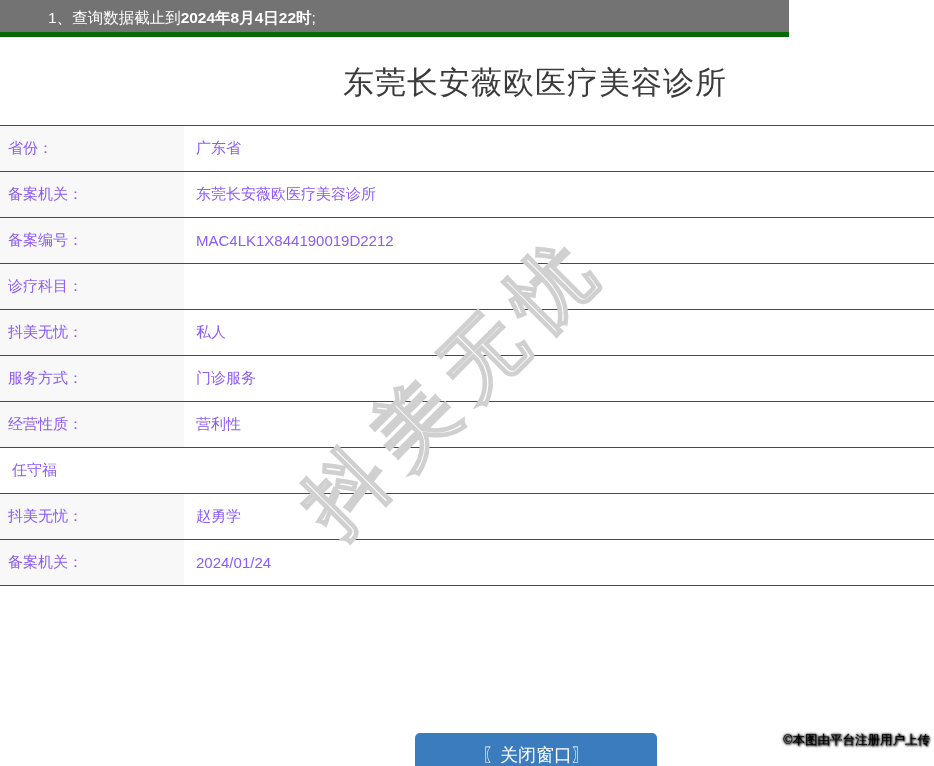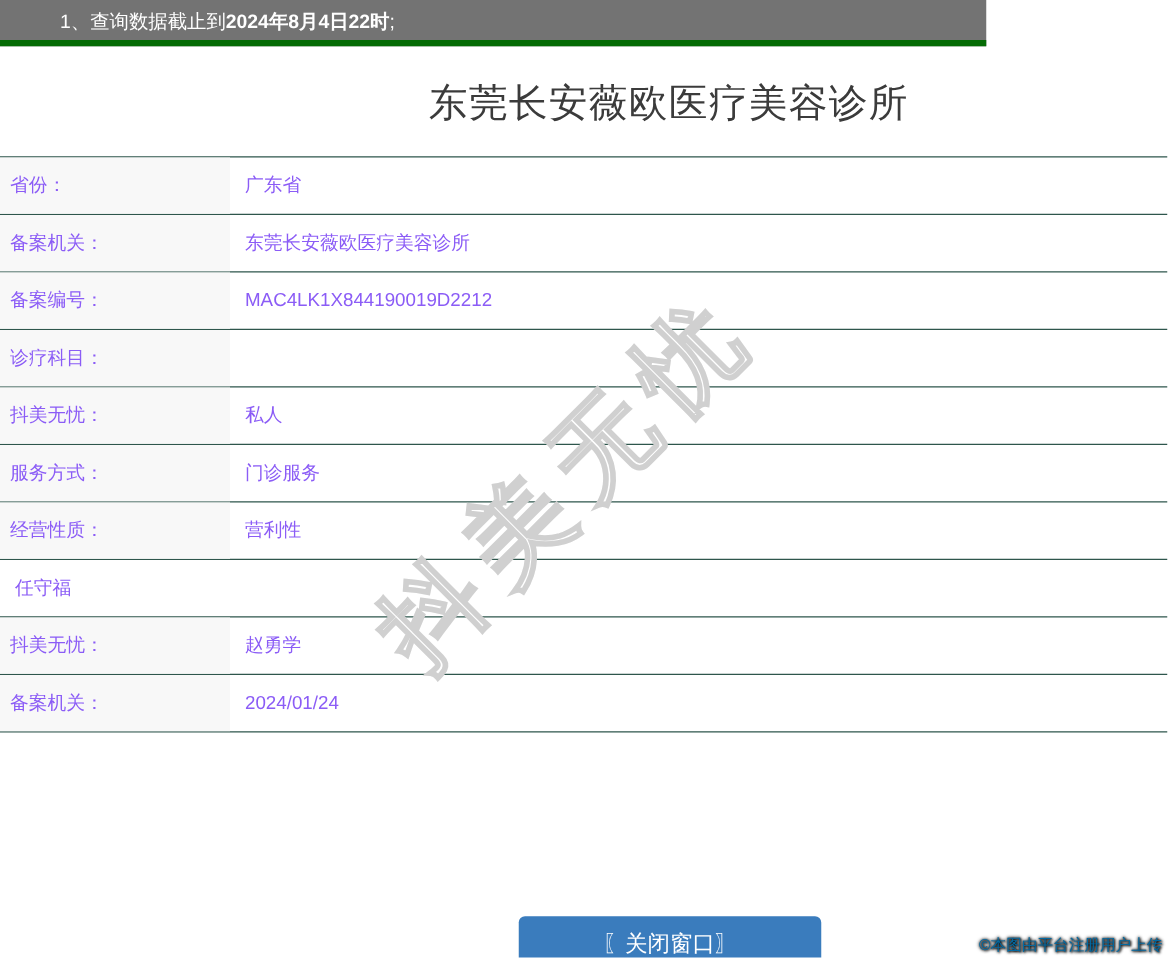--- a/index.html
+++ b/index.html
@@ -96,23 +96,23 @@
     border: none;
     border-radius: 5px;
     cursor: pointer;
     z-index: 6;
   }
 
   
   .copyright {
     position: absolute;
     right: 4px;
-    bottom: 1px;
+    bottom: 17px;
     font-size: 12.5px;
-    color: #0369a1;
+    color: #000000;
     text-shadow: 0 0 2px #000, 0 0 3px rgba(0,0,0,0.9), 1px 1px 2px #000;
     z-index: 7;
     white-space: nowrap;
     text-align: right;
   }
 </style>
 </head>
 <body>
 
 <div class="notice">

